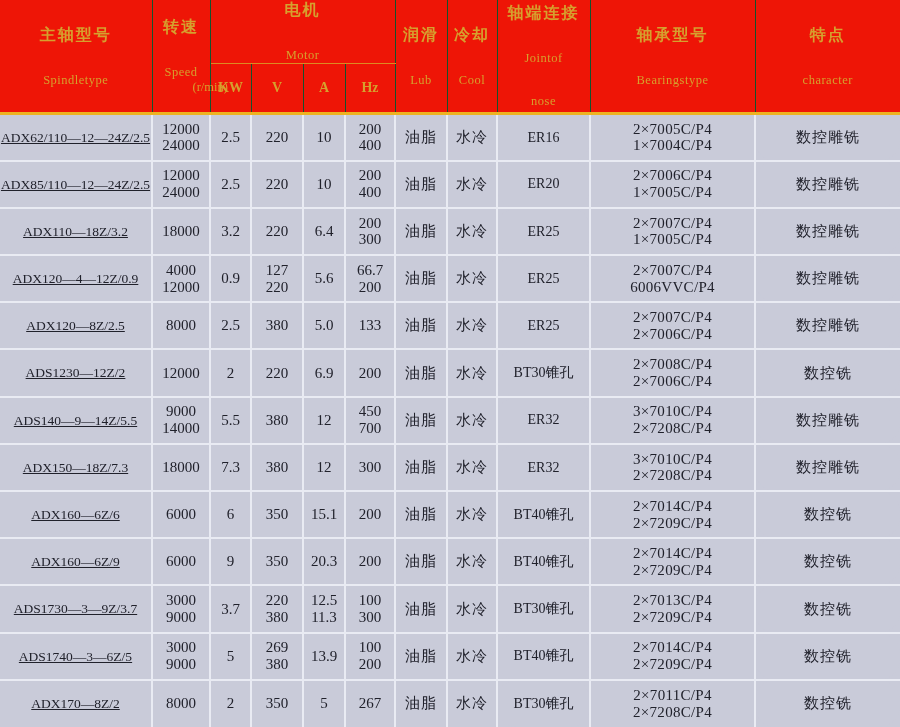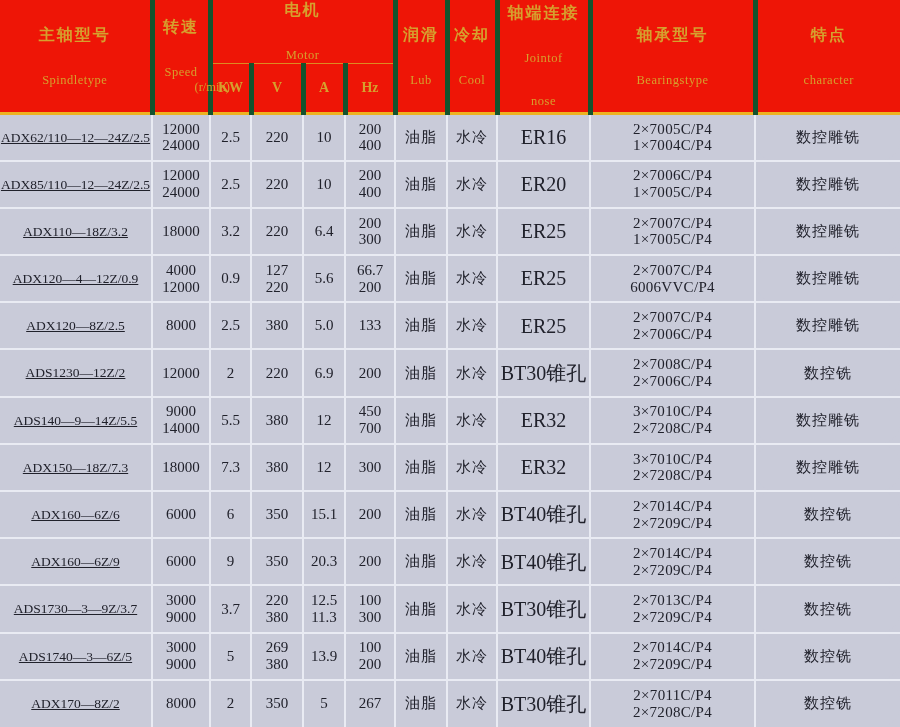--- a/index.html
+++ b/index.html
@@ -15,21 +15,21 @@
     border-collapse: collapse;
   }
   
   thead th {
     background: #ee1506;
     color: #d6a02e;
     font-weight: normal;
     vertical-align: middle;
     text-align: center;
     padding: 0;
-    border-right: 5px solid #14532d;
+    border-right: 1px solid #14532d;
   }
   thead th.no-r { border-right: none; }
   thead th[rowspan], thead tr.sub th { border-bottom: 3px solid #edb321; text-align: center; }
   th.th-motor { border-bottom: 1px solid #dd8a22; }
   tr.h1 { height: 54px; }
   tr.sub { height: 50px; }
   .zh { font-size: 16px; font-weight: bold; letter-spacing: 2px; line-height: 1.25; }
   .en { font-size: 12.5px; letter-spacing: 0.5px; line-height: 1.2; margin-top: 28px; }
   .unit { font-size: 12.5px; line-height: 1.2; margin-left: 40px; }
   tr.sub th { font-size: 14px; font-weight: bold; }
@@ -44,21 +44,21 @@
     font-size: 15px;
     line-height: 1.12;
     border-right: 2px solid #e9ebf3;
     border-bottom: 2px solid #e9ebf3;
     overflow: hidden;
     white-space: nowrap;
   }
   tbody td:last-child { border-right: none; }
   tbody tr:last-child td { border-bottom: none; }
   td.col-model { font-size: 13.5px; text-decoration: underline; }
-  td.col-joint { font-size: 20px; border-radius: 20px; }
+  td.col-joint { font-size: 14px; border-radius: 20px; }
   td.col-bearings { font-size: 15px; letter-spacing: 0.3px; margin-left: 8px; }
   td.col-character { font-size: 15px; letter-spacing: 1px; border-radius: 21px; }
   td.col-lub, td.col-cool { letter-spacing: 1px; }
 </style>
 </head>
 <body>
 
 <table>
   <colgroup>
     <col style="width:152px">

